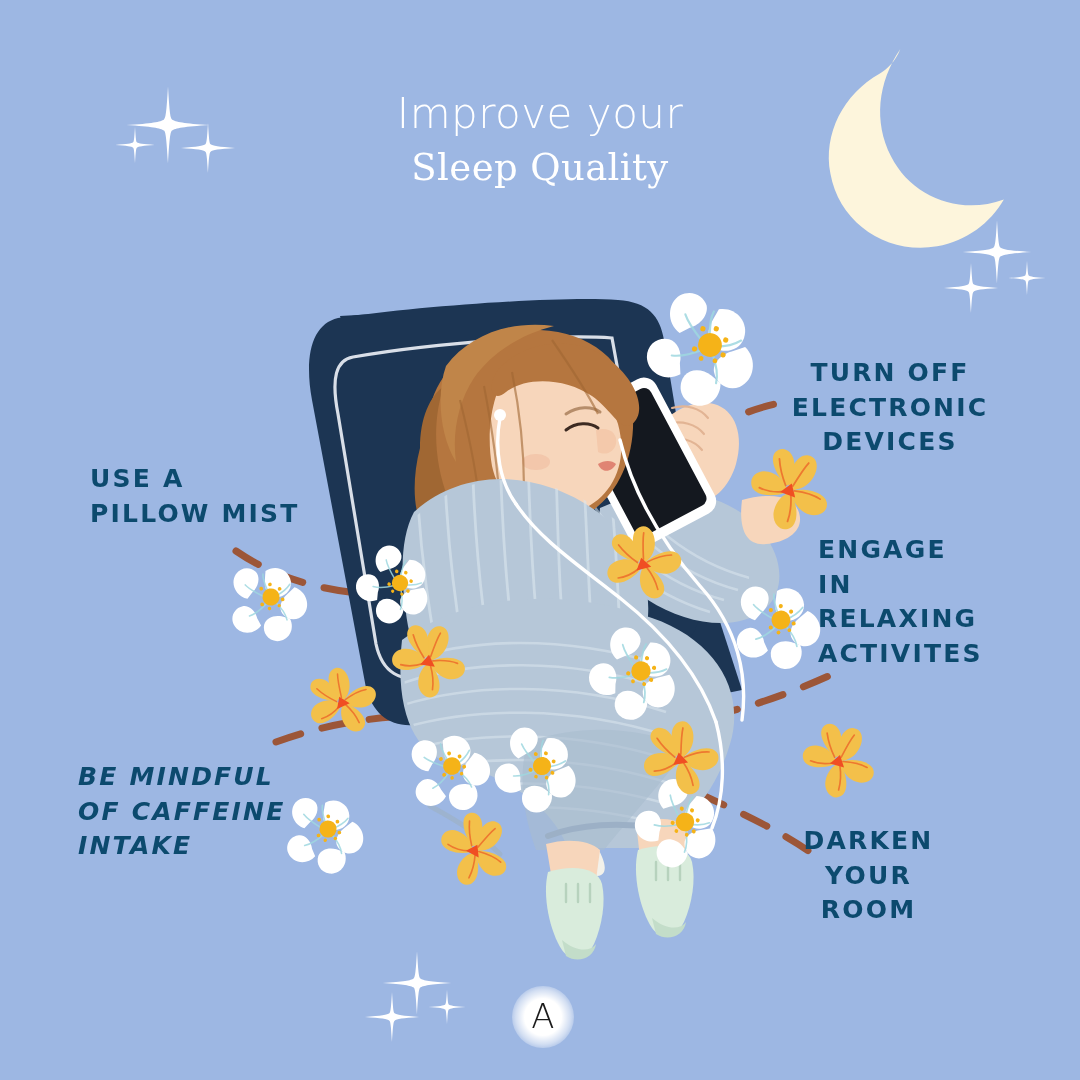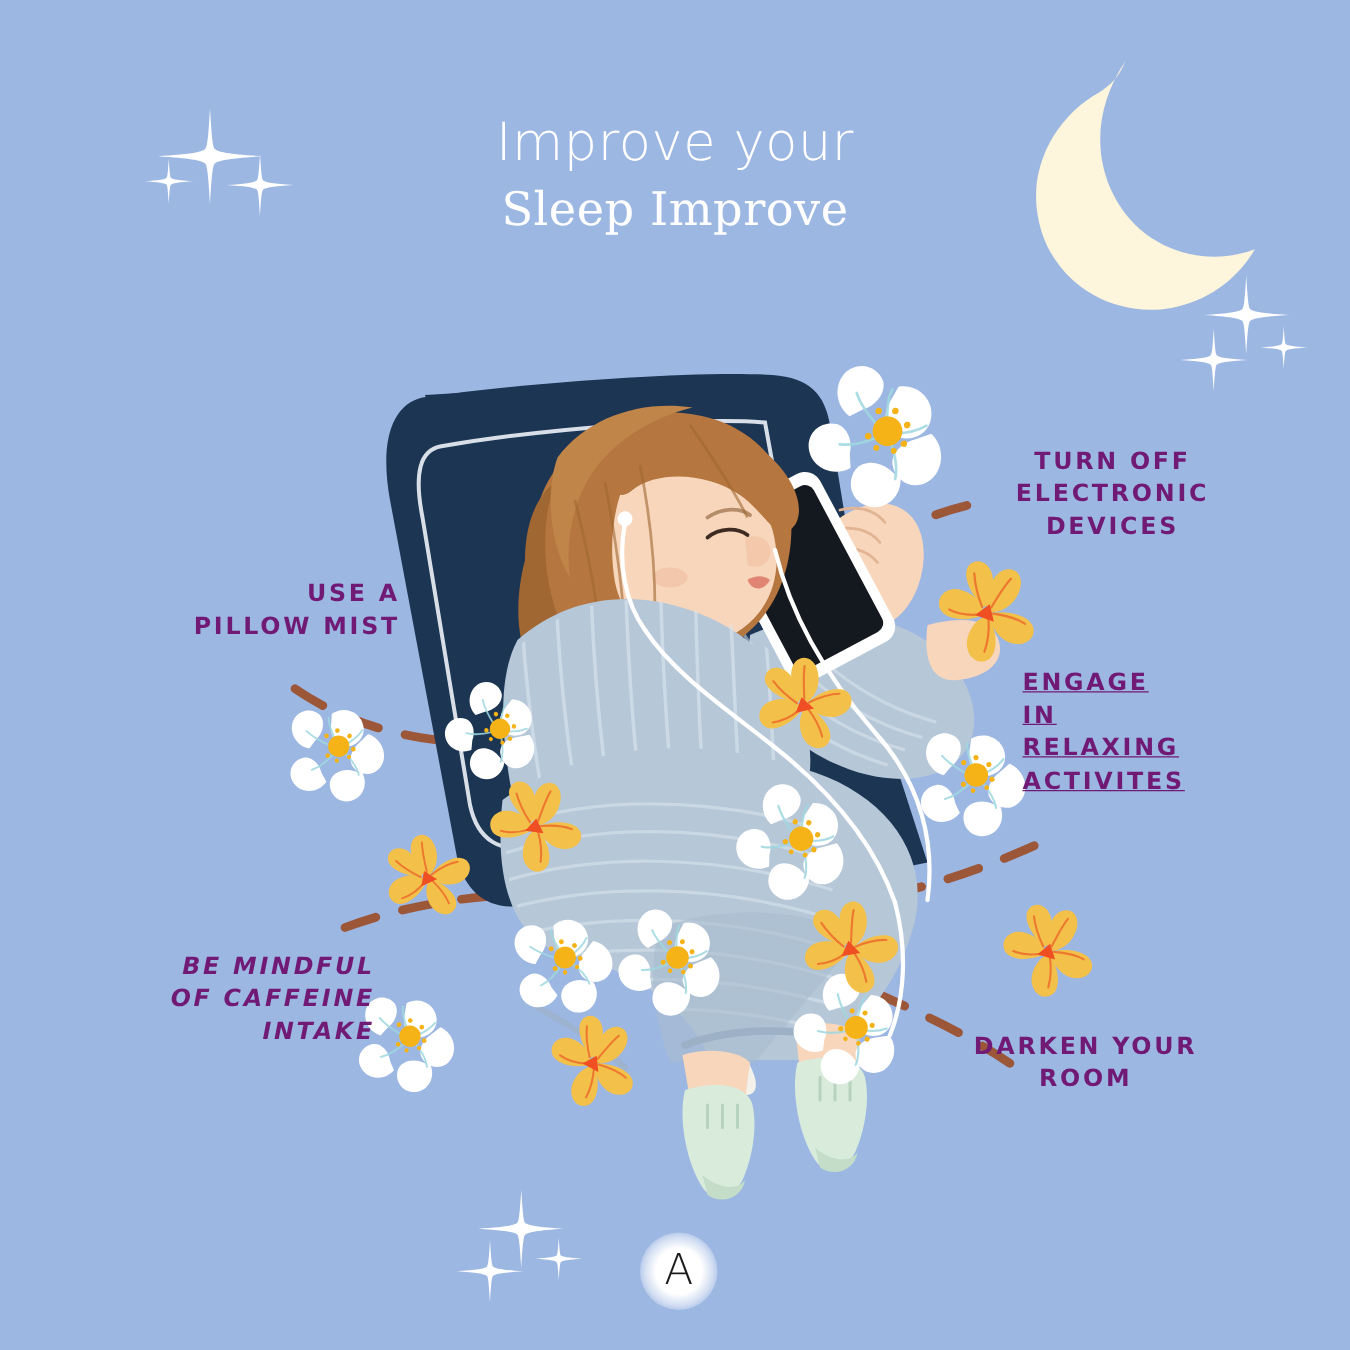--- a/index.html
+++ b/index.html
@@ -48,35 +48,35 @@
     font-size: 37px;
     color: #ffffff;
     display: block;
     margin-top: 10px;
     letter-spacing: 0.4px;
   }
 
   
   .tip {
     position: absolute;
-    color: #701a75;
+    color: #0c4a6e;
     font-family: "DejaVu Sans", sans-serif;
     font-weight: 700;
-    font-size: 19px;
+    font-size: 25px;
     line-height: 1.38;
     letter-spacing: 2.2px;
     white-space: pre-line;
   }
-  .tip.r { text-align: right; }
+  .tip.r { }
   .tip.l { text-align: left; }
   .tip.c { text-align: center; }
 
   #tip-devices   { left: 780px; top: 356px; width: 220px; text-align: center; }
   #tip-pillow    { left: 90px;  top: 462px; width: 230px; }
-  #tip-engage    { left: 818px; top: 533px; width: 175px; text-align: left; text-decoration: underline; }
+  #tip-engage    { left: 818px; top: 533px; width: 175px; text-align: left; }
   #tip-caffeine  { left: 78px;  top: 760px; width: 222px; font-style: italic; }
   #tip-darken    { left: 756px; top: 824px; width: 225px; }
 
   
   .logo {
     position: absolute;
     left: 512px;
     top: 986px;
     width: 62px;
     height: 62px;
@@ -400,21 +400,21 @@
       <use href="#yflower" transform="translate(428,662) rotate(8) scale(0.92)"></use>
       <use href="#yflower" transform="translate(342,703) rotate(-24) scale(0.86)"></use>
       <use href="#yflower" transform="translate(838,762) rotate(16) scale(0.92)"></use>
       <use href="#yflower" transform="translate(680,760) rotate(-10) scale(0.94)"></use>
       <use href="#yflower" transform="translate(474,851) rotate(28) scale(0.90)"></use>
     </g>
   </svg>
 
   <div class="title-block">
     <span class="title-main">Improve your</span>
-    <span class="title-sub">Sleep Improve</span>
+    <span class="title-sub">Sleep Quality</span>
   </div>
 
   <div class="tip r" id="tip-devices">TURN OFF
 ELECTRONIC
 DEVICES</div>
   <div class="tip r" id="tip-pillow">USE A
 PILLOW MIST</div>
   <div class="tip l" id="tip-engage">ENGAGE
 IN
 RELAXING

